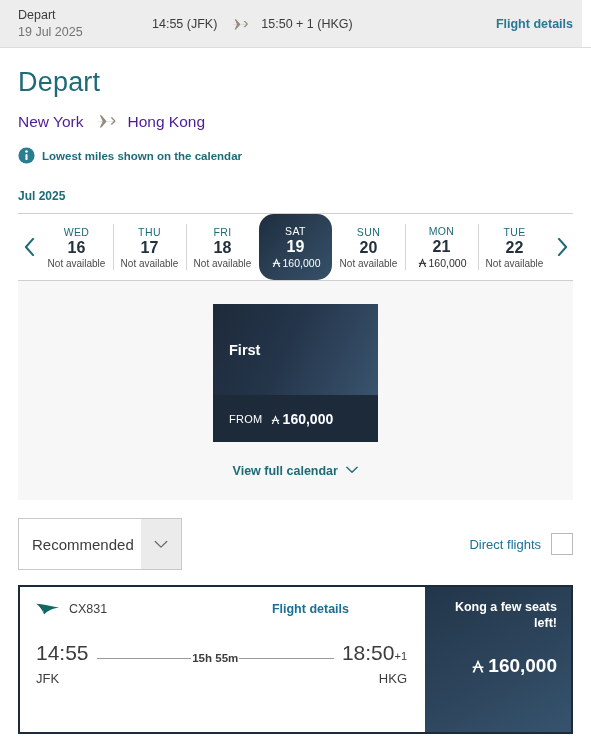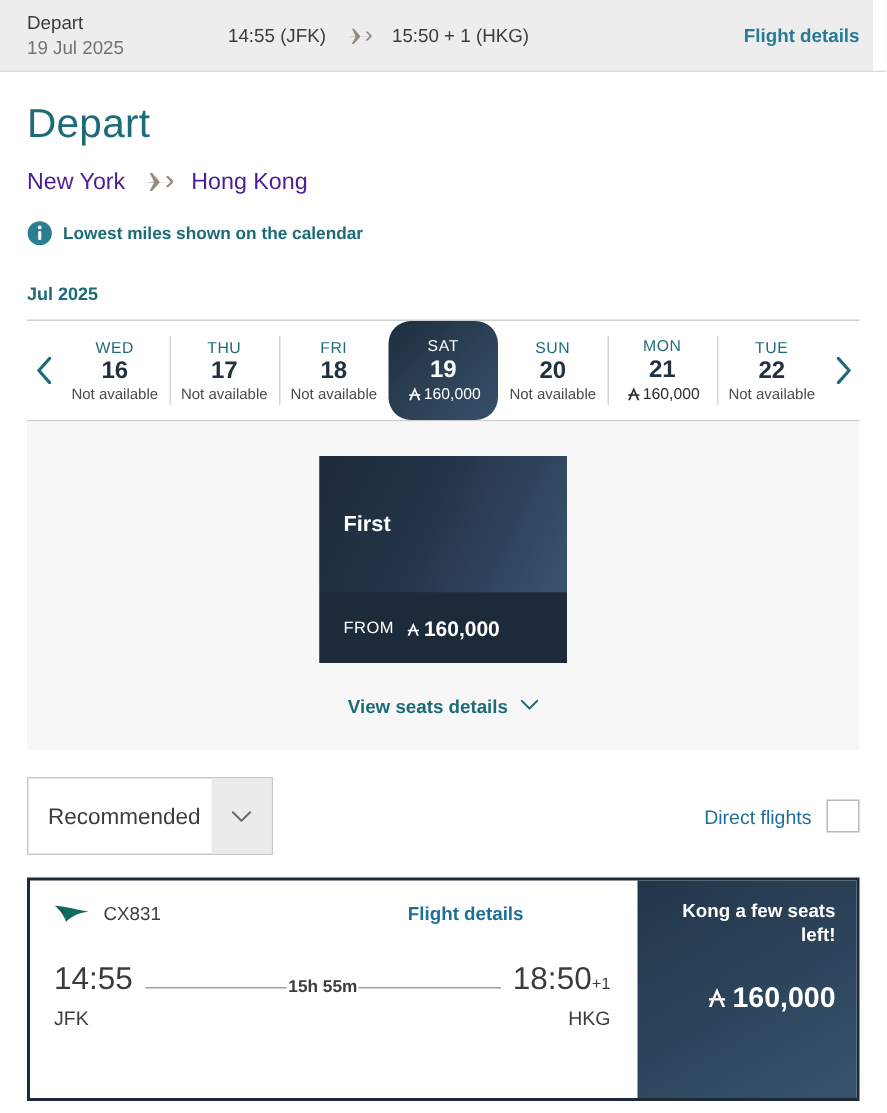--- a/index.html
+++ b/index.html
@@ -343,21 +343,21 @@
               <path d="M7 1.5 L11.8 12.6 L10.1 12.6 L7 4.9 L3.9 12.6 L2.2 12.6 Z" fill="#ffffff"></path>
               <rect x="2.3" y="7.4" width="9.4" height="1.35" fill="#ffffff"></rect>
             </svg>
           </span>
           <span>160,000</span>
         </span>
       </div>
     </div>
 
     <div class="view-full">
-      <span>View seats details</span>
+      <span>View full calendar</span>
       <span class="chev">
         <svg viewBox="0 0 14 9" aria-hidden="true">
             <path d="M1 1.3 L7 7.2 L13 1.3" stroke="#1e6b78" stroke-width="1.6" fill="none" stroke-linecap="round" stroke-linejoin="round"></path>
           </svg>
       </span>
     </div>
   </div>
 </div>
 
 <div class="page">

